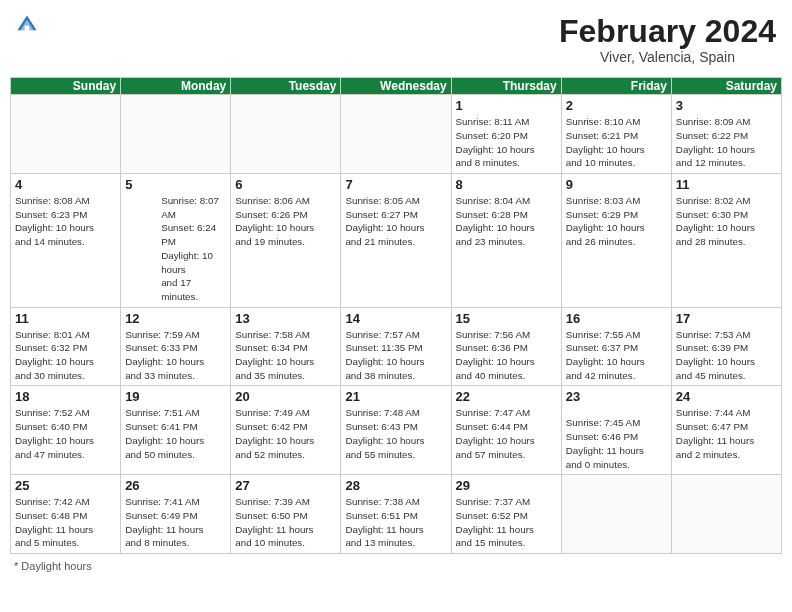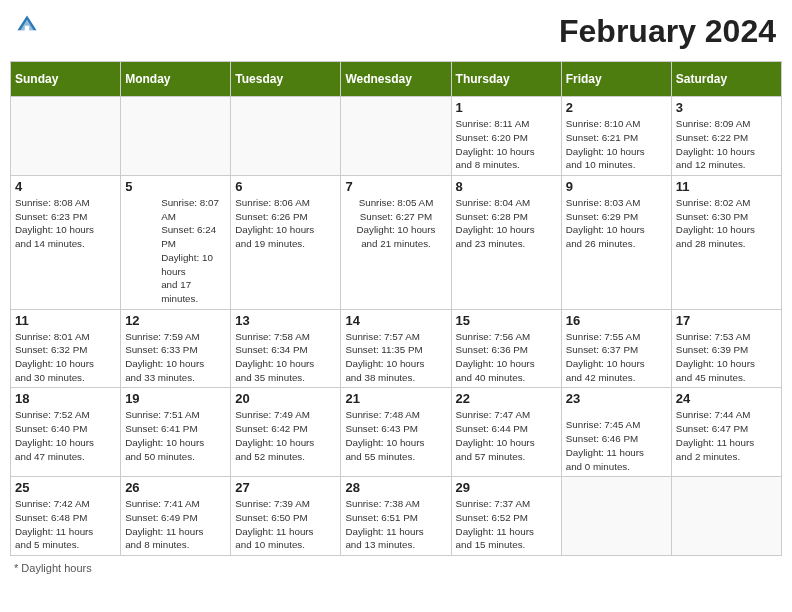--- a/index.html
+++ b/index.html
@@ -45,24 +45,24 @@
     .location {
       font-size: 14px;
       color: #444;
     }
     .calendar {
       width: 100%;
       border-collapse: collapse;
       font-size: 10.5px;
     }
     .calendar th {
-      background-color: #4d7c0f;
+      background-color: #15803d;
       color: #fff;
-      padding: 10px 4px;
-      text-align: left;
+      padding: 1px 4px;
+      text-align: right;
       font-size: 12px;
       font-weight: bold;
       border: 1px solid #ccc;
     }
     .calendar td {
       border: 1px solid #ccc;
       vertical-align: top;
       padding: 3px 4px;
       width: calc(100% / 7);
       min-height: 80px;
@@ -97,20 +97,21 @@
     <div>
       <svg class="logo-icon" viewBox="0 0 30 30">
         <polygon points="15,2 28,22 2,22" fill="#2a7ab5"></polygon>
         <polygon points="15,8 24,22 6,22" fill="#fff" opacity="0.5"></polygon>
         <rect x="12" y="16" width="6" height="8" fill="#fff"></rect>
       </svg>
     </div>
   </div>
   <div class="title-block">
     <div class="month-year">February 2024</div>
+    <div class="location">Viver, Valencia, Spain</div>
   </div>
 </div>
 
 <table class="calendar">
   <thead>
     <tr>
     <th>Sunday</th>
         <th>Monday</th>
         <th>Tuesday</th>
         <th>Wednesday</th>
@@ -164,21 +165,21 @@
         </td>
         <td>
           <div class="day-number">6</div>
           <div class="day-info" style="white-space: pre-line;">Sunrise: 8:06 AM
 Sunset: 6:26 PM
 Daylight: 10 hours
 and 19 minutes.</div>
         </td>
         <td>
           <div class="day-number">7</div>
-          <div class="day-info" style="white-space: pre-line; text-align: center;">Sunrise: 8:05 AM
+          <div class="day-info" style="white-space: pre-line;">Sunrise: 8:05 AM
 Sunset: 6:27 PM
 Daylight: 10 hours
 and 21 minutes.</div>
         </td>
         <td>
           <div class="day-number">8</div>
           <div class="day-info" style="white-space: pre-line;">Sunrise: 8:04 AM
 Sunset: 6:28 PM
 Daylight: 10 hours
 and 23 minutes.</div>

